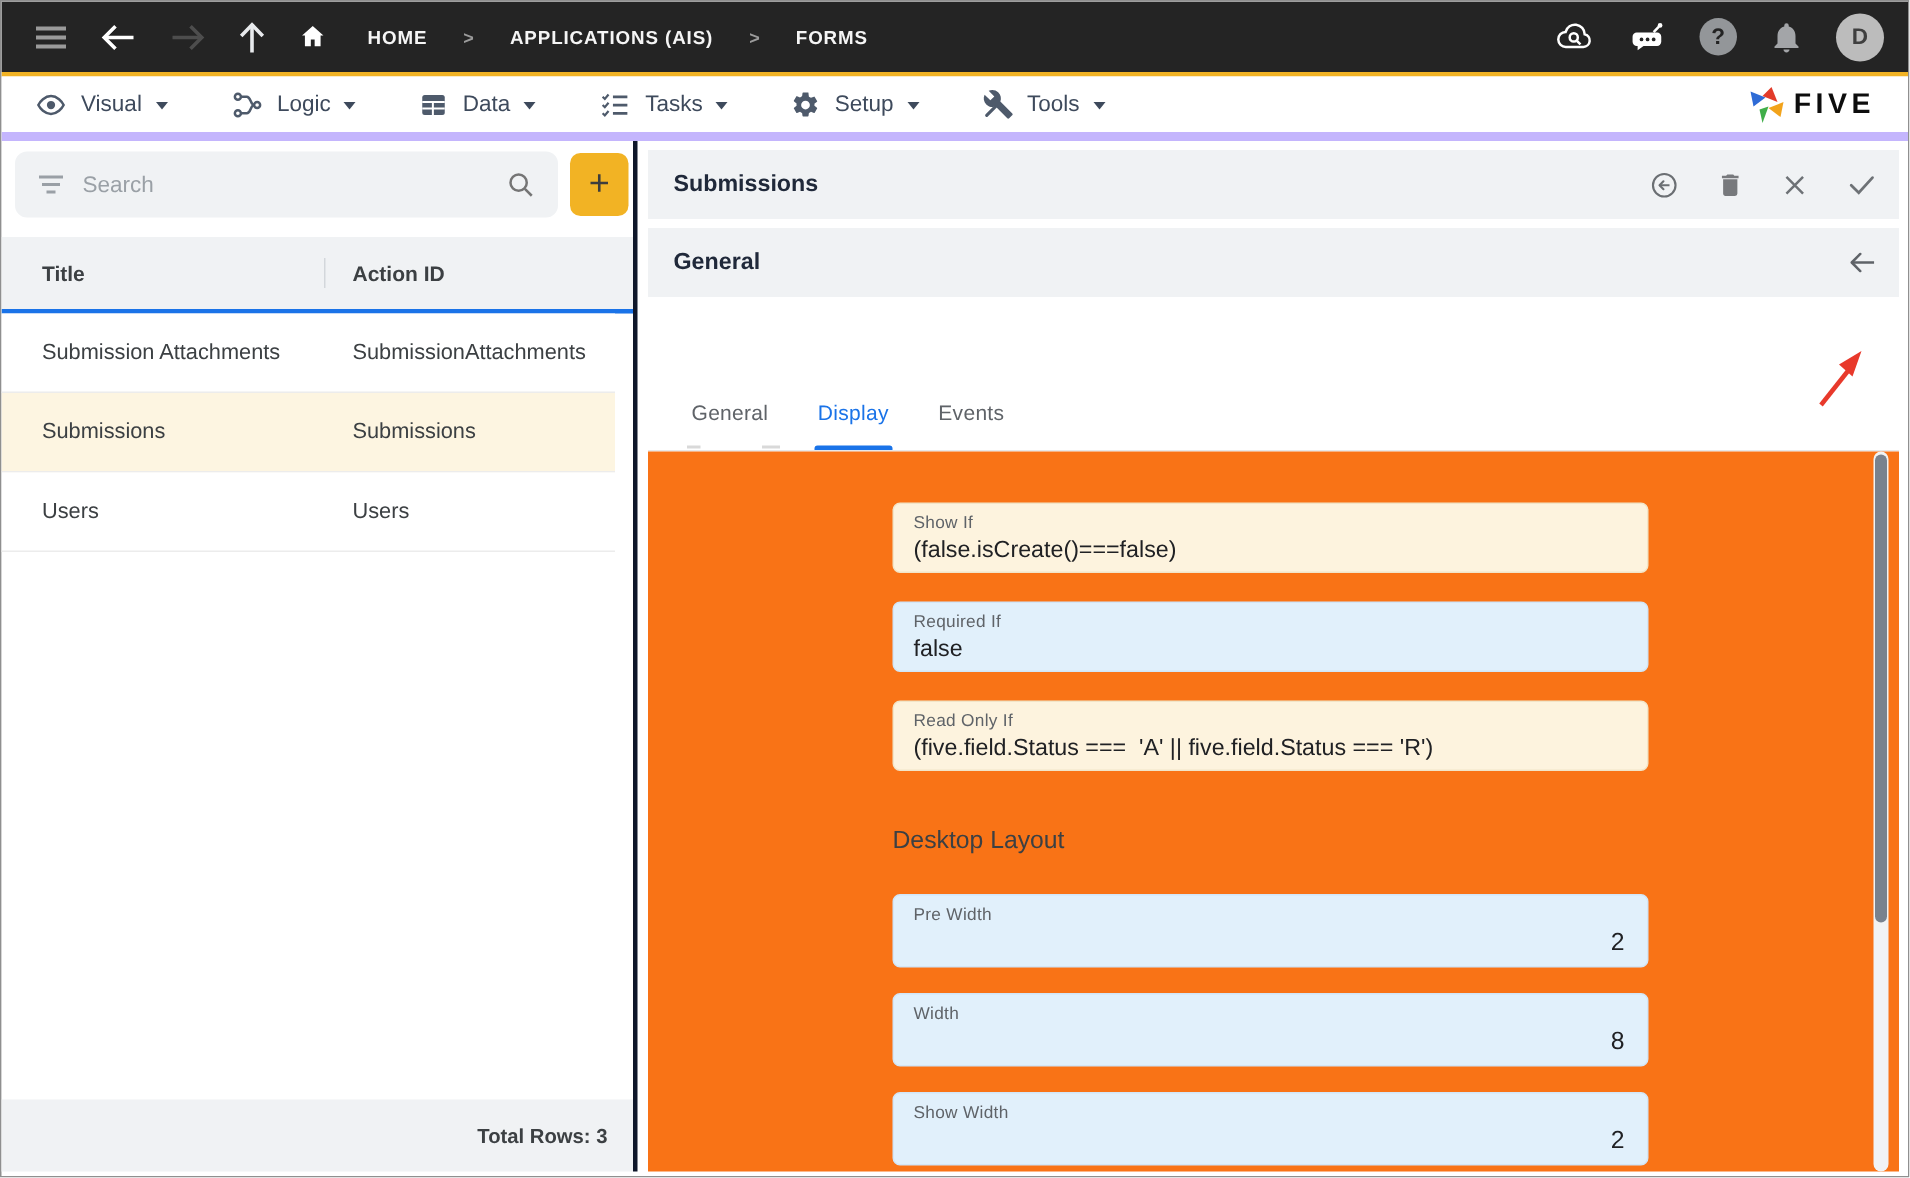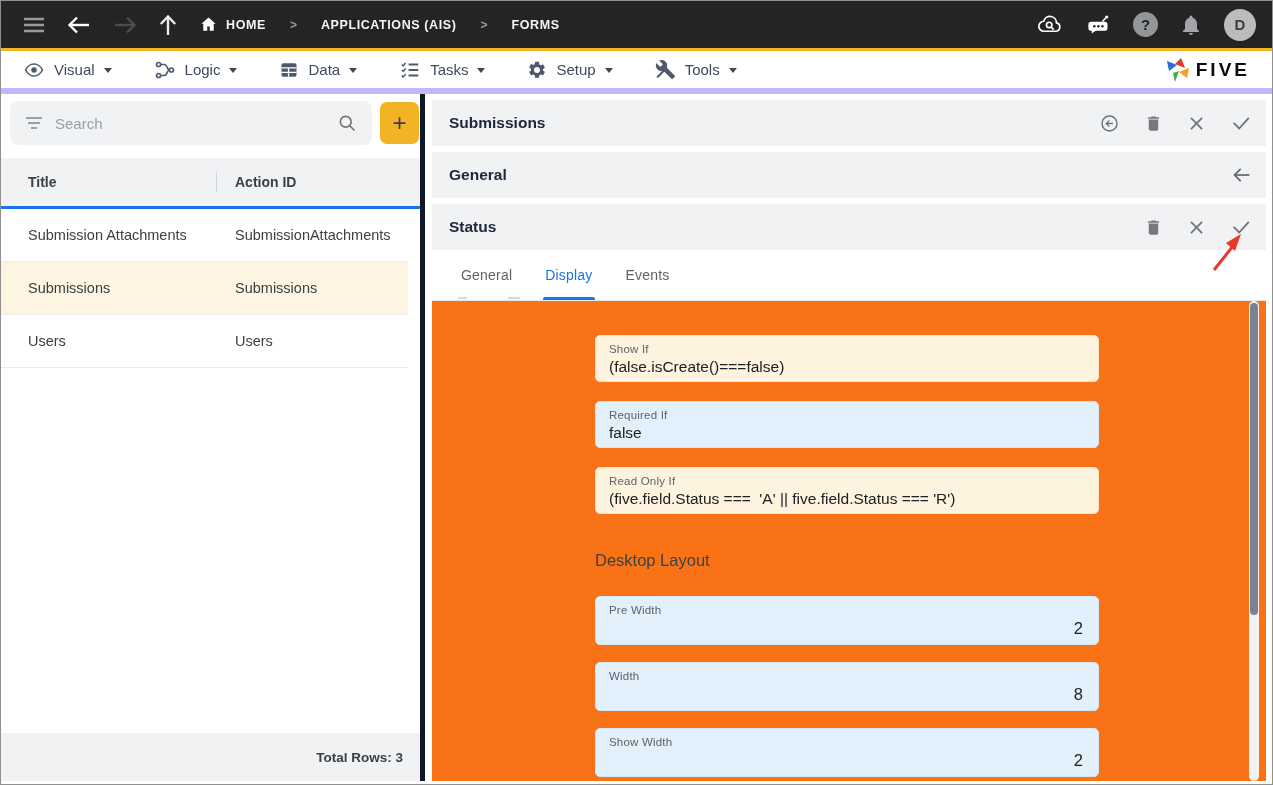--- a/index.html
+++ b/index.html
@@ -7,37 +7,37 @@
     font-family:"Liberation Sans",sans-serif;border:1px solid #8f8f8f;box-sizing:border-box;}
 
   
   .topbar{position:absolute;top:0;left:0;right:0;height:47px;background:#242424;
     display:flex;align-items:center;padding:0 16px 0 22px;box-sizing:border-box;}
   .tb-left{display:flex;align-items:center;gap:22px;}
   .tb-right{margin-left:auto;display:flex;align-items:center;gap:21px;}
   .icon-btn{display:flex;align-items:center;justify-content:center;cursor:pointer;background:none;border:none;padding:0;}
   .crumb{color:#f5f5f5;font-size:12.5px;font-weight:700;letter-spacing:.6px;cursor:pointer;}
   .crumb-sep{color:#9b9b9b;font-size:12px;font-weight:700;margin:0 2px;}
-  .home-group{display:flex;align-items:center;gap:8px;cursor:pointer;}
+  .home-group{display:flex;align-items:center;gap:27px;cursor:pointer;}
   .help-badge{width:25px;height:25px;border-radius:50%;background:#939699;display:flex;align-items:center;justify-content:center;
     color:#232323;font-size:15px;font-weight:700;}
   .avatar{width:32px;height:32px;border-radius:50%;background:#bcbcbc;display:flex;align-items:center;justify-content:center;
     color:#3f3f3f;font-size:15px;font-weight:700;}
   .accent-strip{position:absolute;top:47px;left:0;right:0;height:3px;background:#F2B324;}
 
   
   .menubar{position:absolute;top:50px;left:0;right:0;height:43px;background:#fff;border-bottom:6px solid #c4b5fd;
     display:flex;align-items:center;padding:0 22px;box-sizing:border-box;gap:42px;}
   .menu-item{display:flex;align-items:center;gap:9px;color:#3e4a5c;font-size:15px;font-weight:500;cursor:pointer;}
   .caret{width:0;height:0;border-left:4.5px solid transparent;border-right:4.5px solid transparent;border-top:5.5px solid #3e4a5c;margin-top:1px;}
   .logo{margin-left:auto;display:flex;align-items:center;gap:5px;}
   .logo-text{font-size:19px;font-weight:700;letter-spacing:3px;color:#0d0d0d;}
 
   
-  .left-panel{position:absolute;top:93px;left:0;width:424px;bottom:3px;background:#fff;border-right:5px solid #0f172a;box-sizing:border-box;}
+  .left-panel{position:absolute;top:93px;left:0;width:424px;bottom:3px;background:#fff;border-right:3px solid #0f172a;box-sizing:border-box;}
   .search-pill{position:absolute;top:7px;left:9px;width:362px;height:44px;background:#f0f2f4;border-radius:8px;
     display:flex;align-items:center;padding:0 15px;box-sizing:border-box;}
   .search-input{flex:1;border:none;background:transparent;outline:none;font-size:15px;color:#3c4043;margin:0 10px;
     font-family:"Liberation Sans",sans-serif;}
   .search-input::placeholder{color:#9aa0a6;}
   .add-btn{position:absolute;top:8px;left:379px;width:39px;height:42px;background:#F2B324;border:none;border-radius:7px;
     font-size:24px;font-weight:400;color:#3d3d3d;display:flex;align-items:center;justify-content:center;cursor:pointer;
     font-family:"Liberation Sans",sans-serif;}
   .thead{position:absolute;top:64px;left:0;right:0;height:48px;background:#f0f2f4;border-bottom:3px solid #1A73E8;
     display:flex;align-items:center;font-weight:700;font-size:14px;color:#3c4043;}
@@ -294,40 +294,20 @@
       <span class="ph-icons">
         <span class="icon-btn">
           <svg width="21" height="18" viewBox="0 0 24 20" fill="none" stroke="#5f6368" stroke-width="1.9">
               <path d="M21 10H4"></path>
               <path d="M10.5 3.5 4 10l6.5 6.5" stroke-linecap="round" stroke-linejoin="round"></path>
             </svg>
         </span>
       </span>
     </div>
 
-    <div class="ph" id="ph-status">
-      <span class="ph-title">Status</span>
-      <span class="ph-icons">
-        <span class="icon-btn">
-          <svg width="19" height="21" viewBox="0 0 24 24" fill="#77797c">
-              <path d="M6 19c0 1.1.9 2 2 2h8a2 2 0 0 0 2-2V7H6v12zM19 4h-3.5l-1-1h-5l-1 1H5v2h14V4z"></path>
-            </svg>
-        </span>
-        <span class="icon-btn">
-          <svg width="19" height="19" viewBox="0 0 24 24" fill="none" stroke="#6e7276" stroke-width="2.1">
-              <path d="M5 5l14 14M19 5 5 19"></path>
-            </svg>
-        </span>
-        <span class="icon-btn">
-          <svg width="22" height="22" viewBox="0 0 24 24" fill="none" stroke="#6e7276" stroke-width="2">
-              <path d="M4.5 12.5 10 18 20 7" stroke-linecap="round"></path>
-            </svg>
-        </span>
-      </span>
-    </div>
 
     <div class="tabs">
       <span class="tab">General</span>
       <span class="tab active">Display</span>
       <span class="tab">Events</span>
       <span class="ghost" style="left:26px;width:9px;"></span>
       <span class="ghost" style="left:76px;width:12px;"></span>
     </div>
 
     <div class="content">

